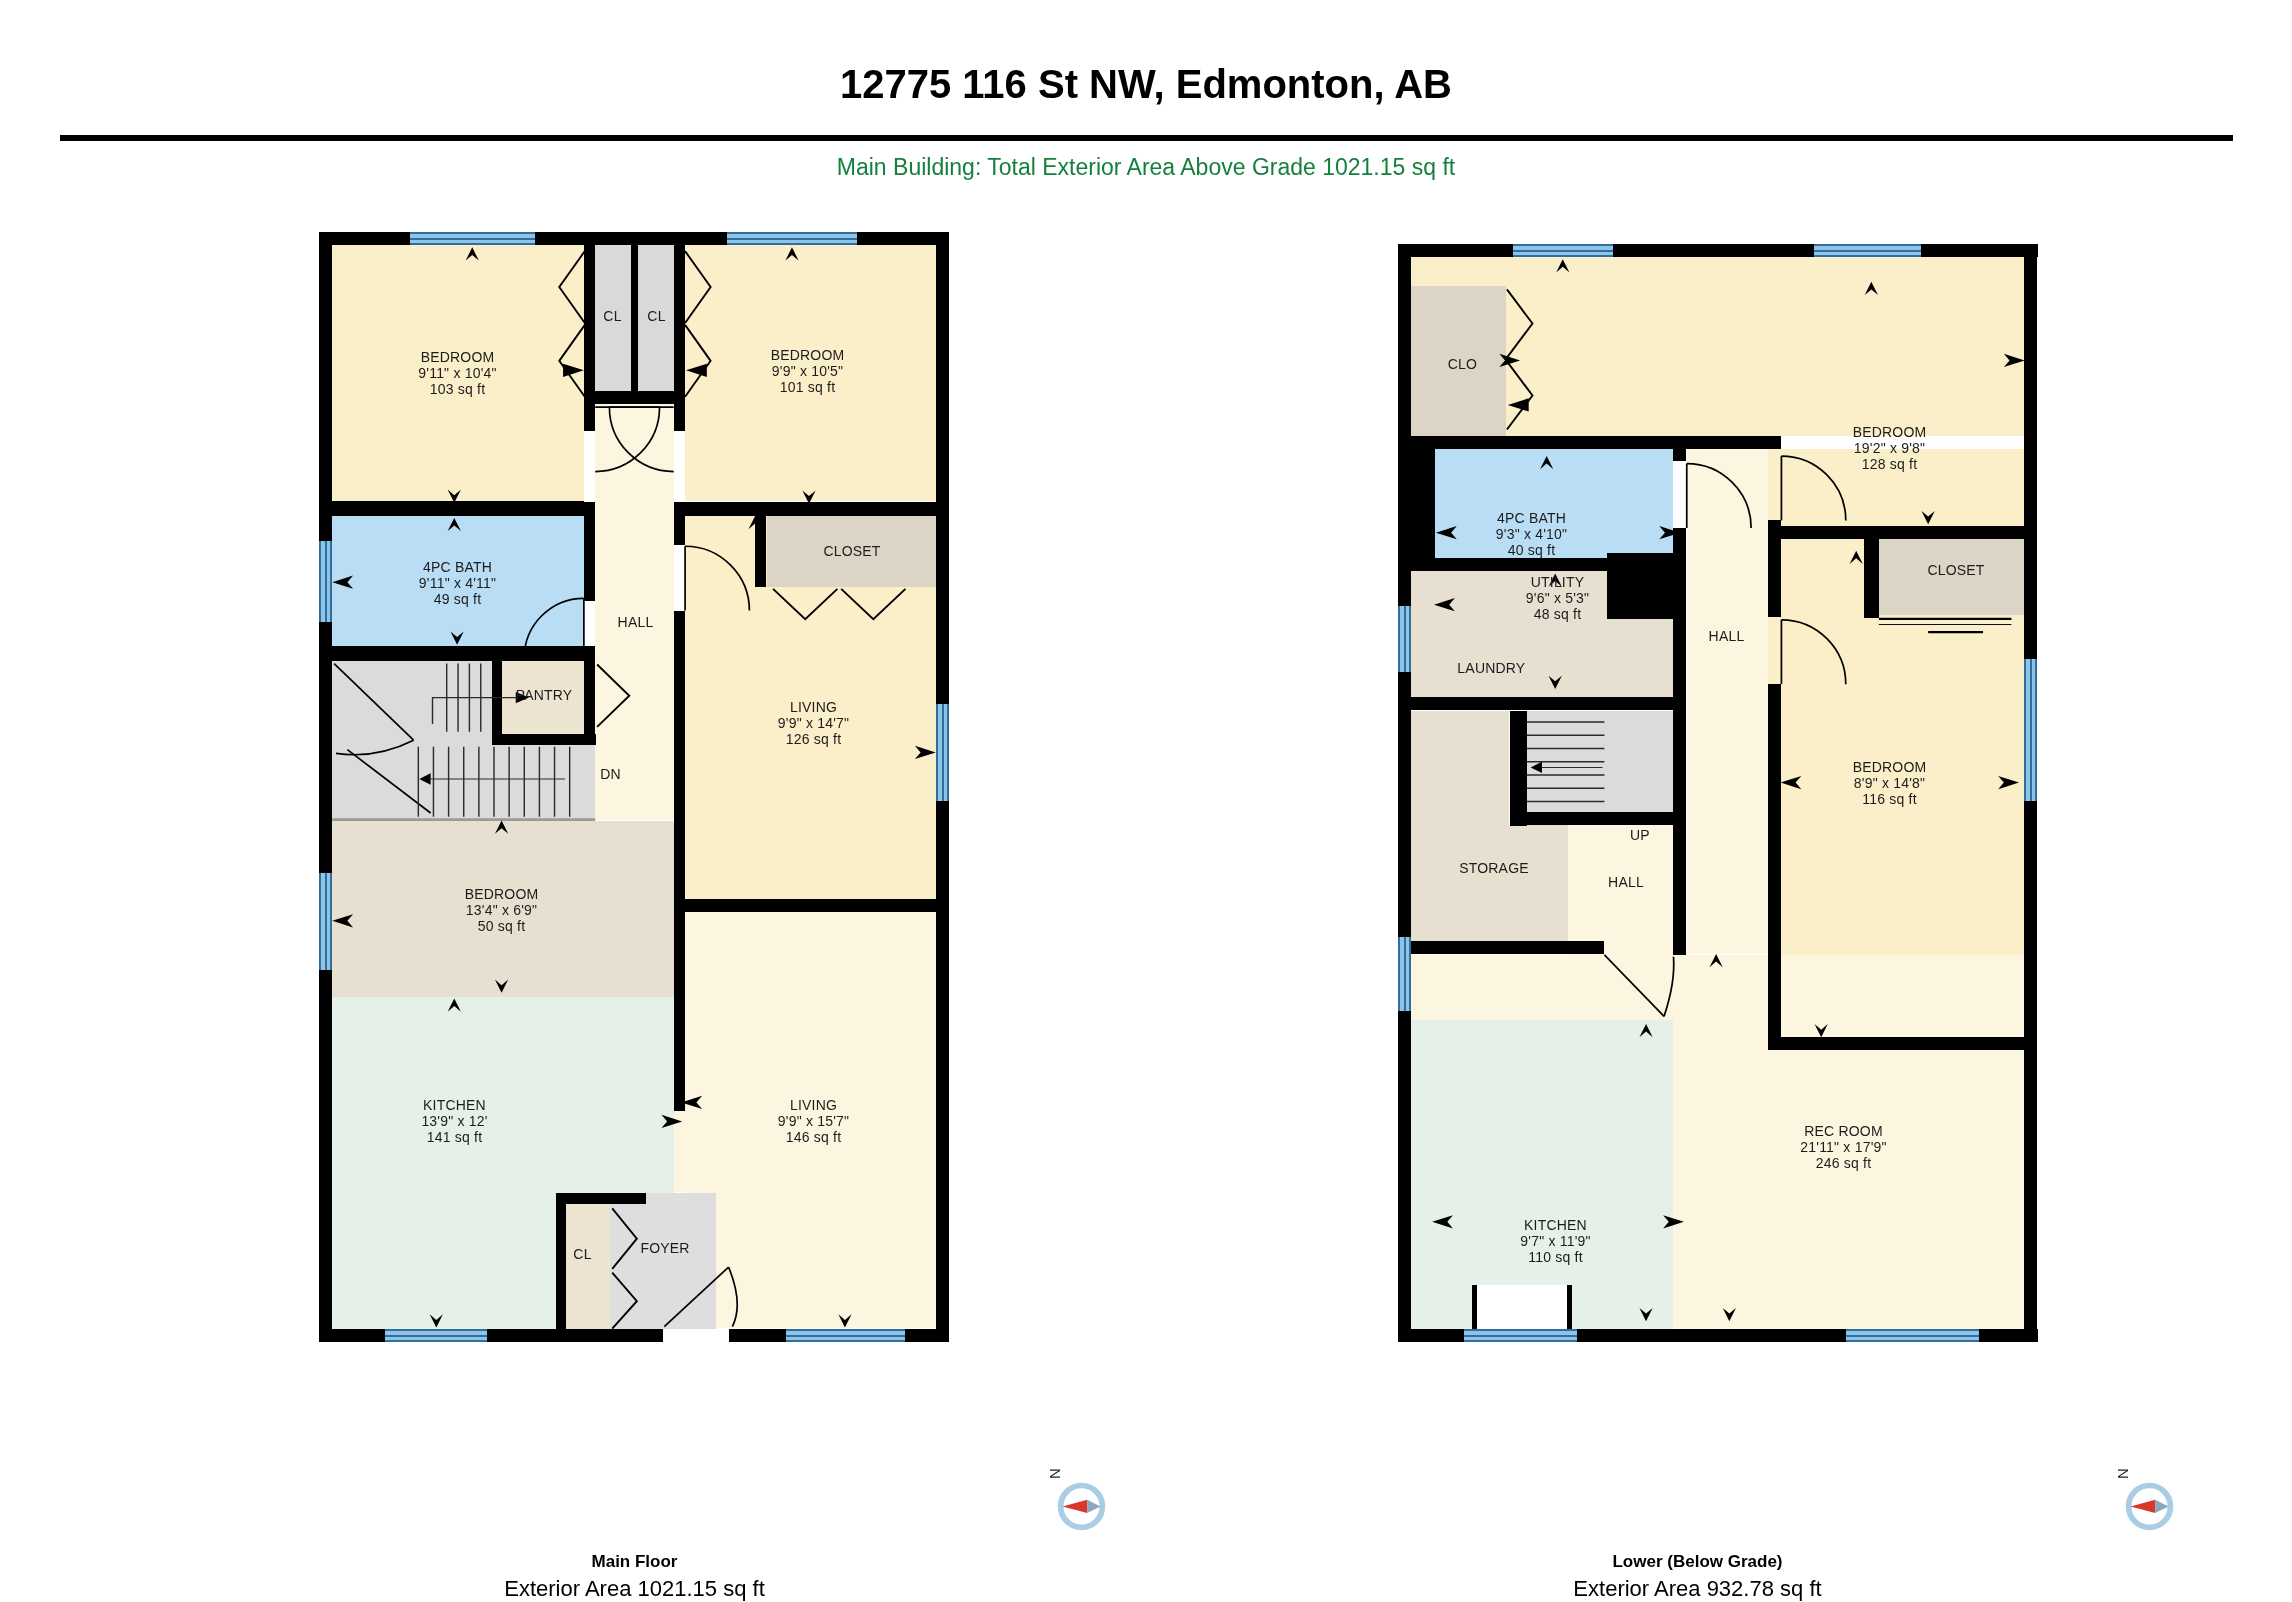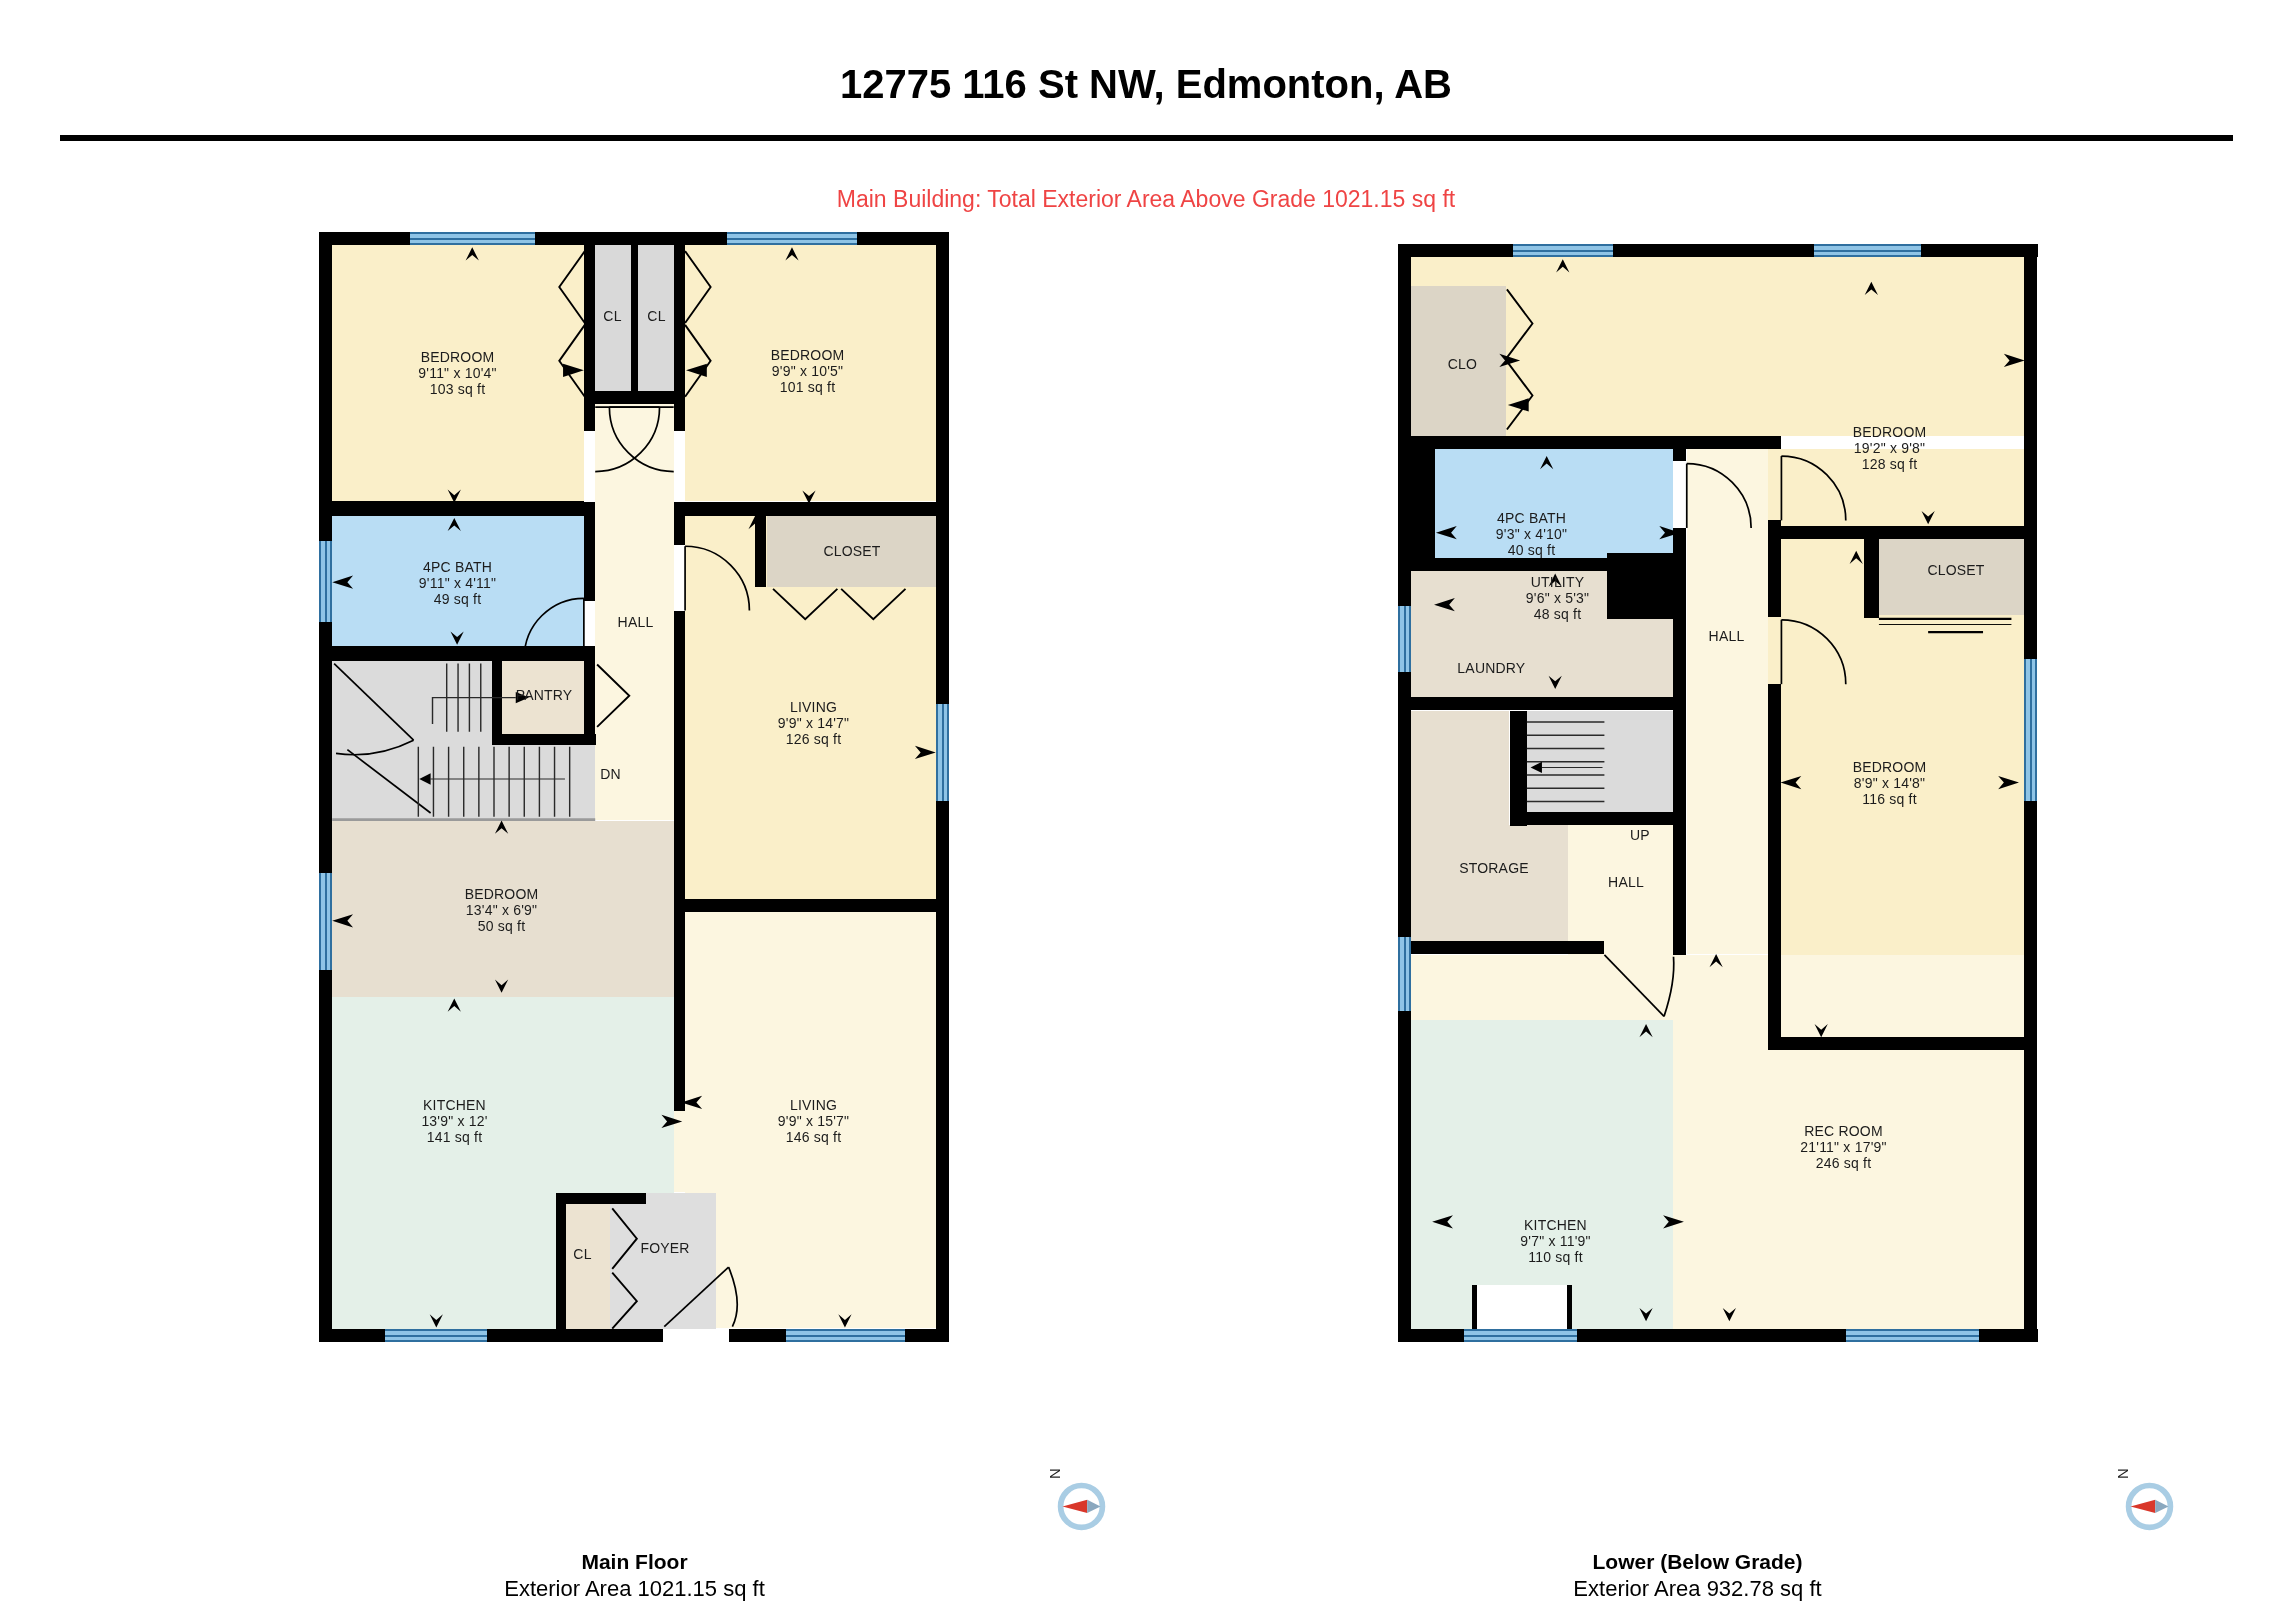--- a/index.html
+++ b/index.html
@@ -1,34 +1,34 @@
 <!DOCTYPE html>
 <html style="font-size:15px"><head>
 <meta charset="utf-8">
 <style>
   html,body{margin:0;padding:0;background:#fff;}
   .page{position:relative;width:2292px;height:1602px;background:#ffffff;overflow:hidden;font-family:"Liberation Sans",sans-serif;}
   .title{position:absolute;left:0;top:62px;width:100%;text-align:center;font-size:40px;font-weight:bold;color:#000;}
   .rule{position:absolute;left:60px;top:135px;width:2173px;height:5.7px;background:#000;}
-  .subtitle{position:absolute;left:0;top:154px;width:100%;text-align:center;font-size:23px;color:#ef4444;margin-top:32px;}
+  .subtitle{position:absolute;left:0;top:154px;width:100%;text-align:center;font-size:23px;color:#15803d;}
   .plan{position:absolute;}
   .f{position:absolute;}
   .w{position:absolute;background:#000;}
   .gap{position:absolute;background:#fff;}
   .c-bed{background:#FAEFC9}.c-hall{background:#FCF6E0}.c-bath{background:#B9DDF4}
   .c-tan{background:#E7DFD0}.c-pan{background:#ECE3D1}.c-gray{background:#D9D9D9}
   .c-ctan{background:#DCD5C6}.c-kit{background:#E4F0E8}.c-foy{background:#DEDEDE}.c-stair{background:#DBDBDB}
   .win-h{position:absolute;background:linear-gradient(to bottom,#2f6f9f 0,#2f6f9f 1.9px,#8fc4e6 1.9px,#8fc4e6 5.7px,#2f6f9f 5.7px,#2f6f9f 7.6px,#8fc4e6 7.6px,#8fc4e6 11.4px,#2f6f9f 11.4px,#2f6f9f 13.2px);}
   .win-v{position:absolute;background:linear-gradient(to right,#2f6f9f 0,#2f6f9f 1.9px,#8fc4e6 1.9px,#8fc4e6 5.7px,#2f6f9f 5.7px,#2f6f9f 7.6px,#8fc4e6 7.6px,#8fc4e6 11.4px,#2f6f9f 11.4px,#2f6f9f 13.2px);}
   .well{position:absolute;background:#fff;border-left:5.7px solid #000;border-right:5.7px solid #000;}
   .overlay{position:absolute;left:0;top:0;}
   .lbl{position:absolute;text-align:center;font-size:14px;line-height:16px;color:#1c1c1c;letter-spacing:0.2px;}
   .ln{display:block;}
   .caption{position:absolute;text-align:center;color:#000;}
-  .caption .cap-title{display:block;font-size:21px;font-weight:bold;line-height:28px;}
+  .caption .cap-title{display:block;font-size:17px;font-weight:bold;line-height:28px;}
   .caption .cap-sub{display:block;font-size:22px;line-height:26.5px;}
   .compass{position:absolute;width:57px;height:57px;}
   .compass .n{position:absolute;left:-3.8px;top:-11.4px;transform:rotate(-90deg);font-size:15px;color:#222;}
 </style>
 </head>
 <body>
 
 <div class="page">
 
   <div class="title">12775 116 St NW, Edmonton, AB</div>

